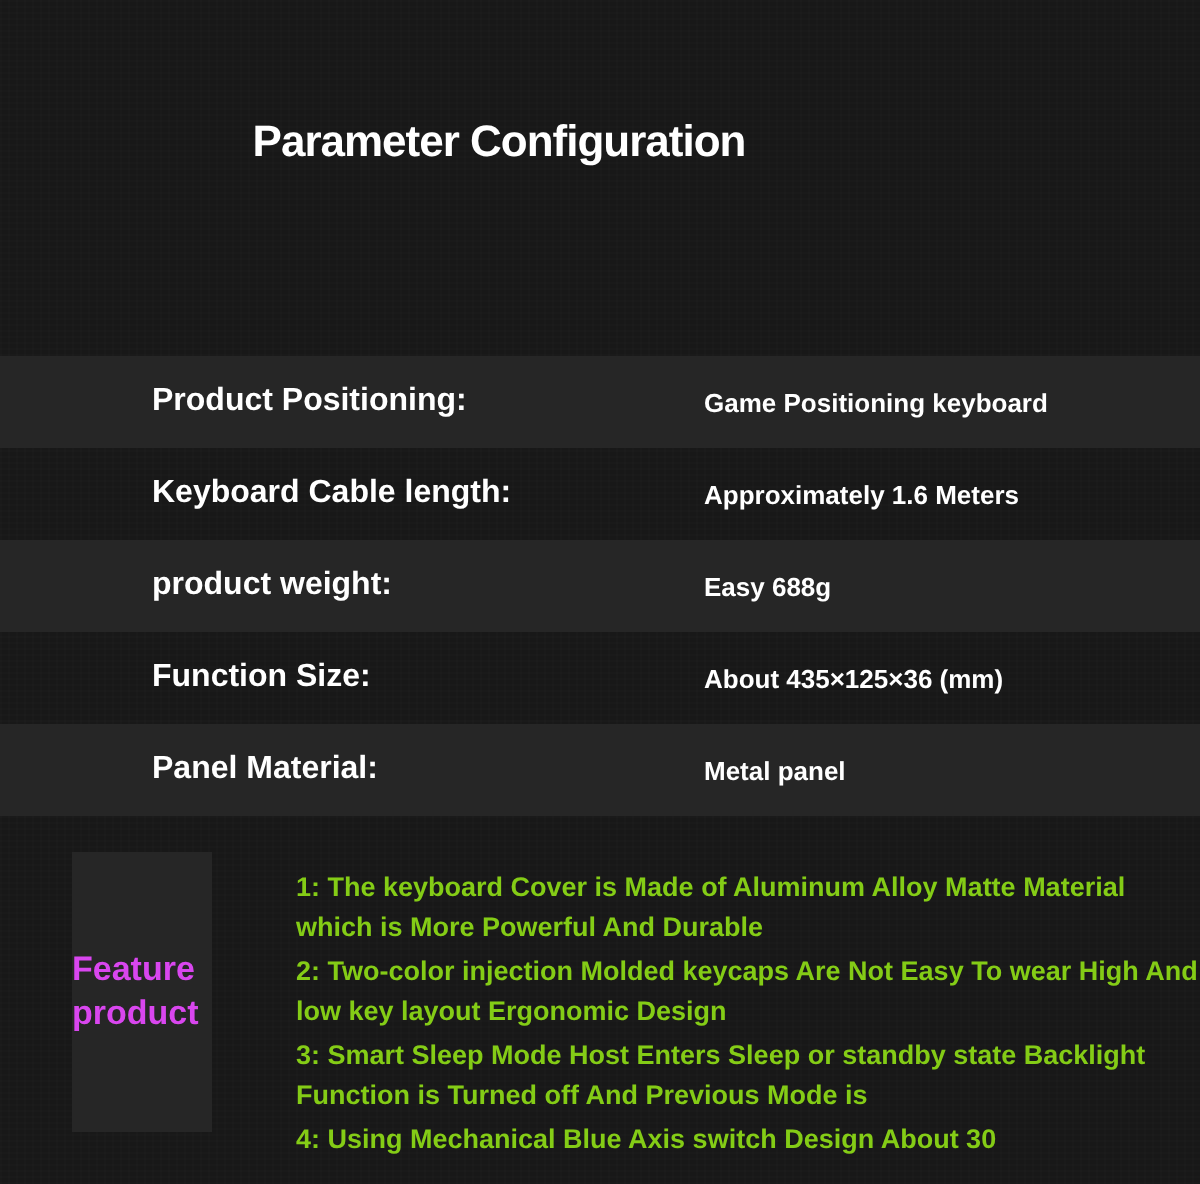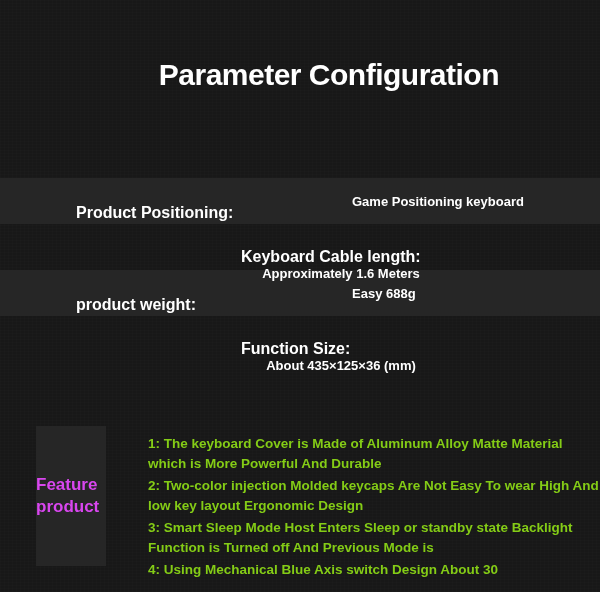--- a/index.html
+++ b/index.html
@@ -29,22 +29,22 @@
     position: relative;
     width: 600px;
     height: 592px;
     box-sizing: border-box;
   }
   .title {
     position: absolute;
     top: 58px;
     left: 0;
     width: 499px;
-    text-align: right;
-    font-size: 30px;
+    text-align: center;
+    font-size: 22px;
     font-weight: bold;
     letter-spacing: -0.5px;
     color: #ffffff;
   }
 
   .table {
     position: absolute;
     top: 178px;
     left: 0;
     width: 600px;
@@ -53,30 +53,28 @@
     height: 46px;
     display: flex;
     align-items: center;
     box-sizing: border-box;
   }
   .row.alt {
     background: #262626;
   }
   .row.plain {
     background: transparent;
-    flex-direction: column;
   }
   .cell-label {
     width: 270px;
     padding-left: 76px;
     box-sizing: border-box;
     font-size: 16px;
     font-weight: bold;
     color: #ffffff;
-    margin-top: 24px;
   }
   .cell-value {
     flex: 1;
     padding-left: 82px;
     box-sizing: border-box;
     font-size: 13px;
     font-weight: bold;
     color: #ffffff;
   }
 
@@ -148,20 +146,24 @@
     <div class="row alt">
       <div class="cell-label">product weight:</div>
       <div class="cell-value">Easy 688g</div>
     </div>
 
     <div class="row plain">
       <div class="cell-label">Function Size:</div>
       <div class="cell-value">About 435×125×36 (mm)</div>
     </div>
 
+    <div class="row alt">
+      <div class="cell-label">Panel Material:</div>
+      <div class="cell-value">Metal panel</div>
+    </div>
 
   </div>
 
   <div class="feature">
     <div class="feature-label-box"></div>
     <div class="feature-label-wrap">
       <div class="feature-label">
         <span>Feature</span><br>
         <span>product</span>
       </div>

